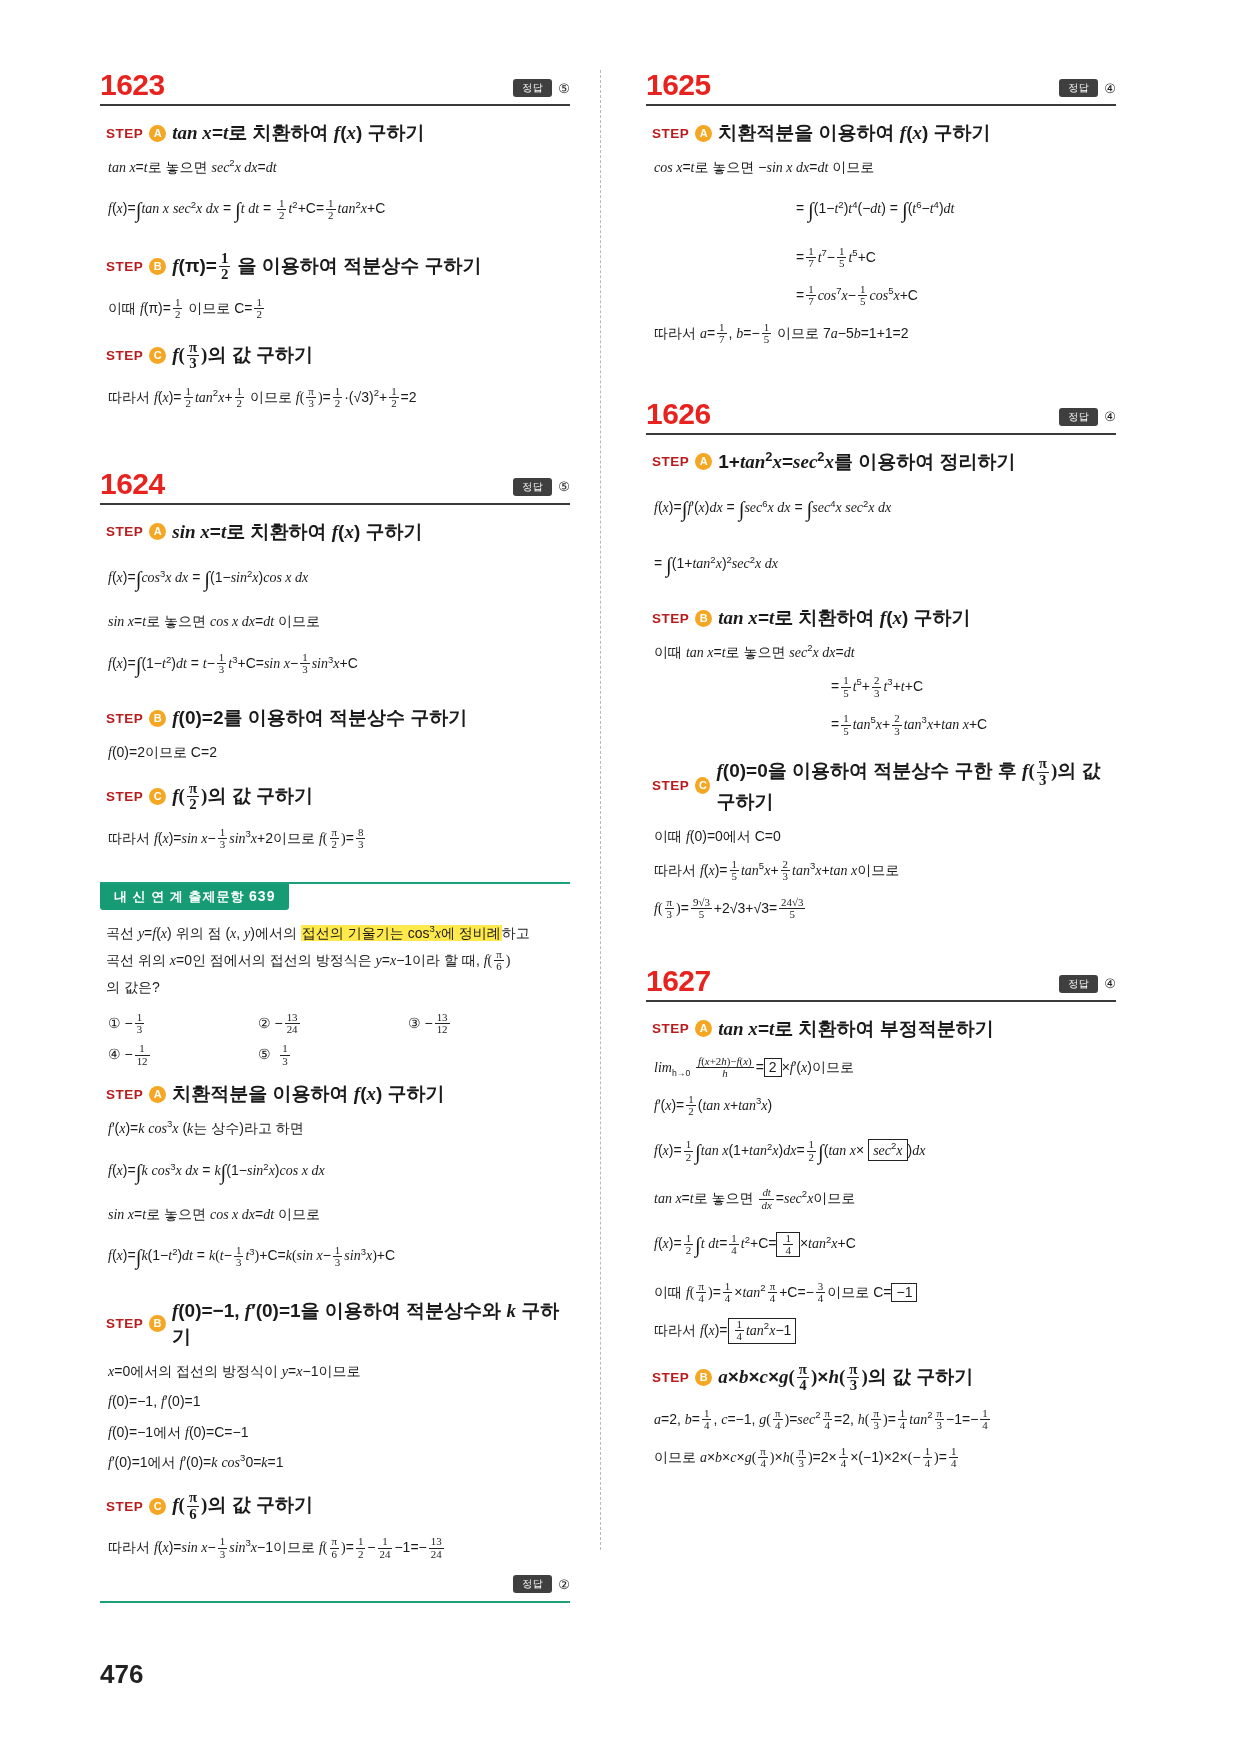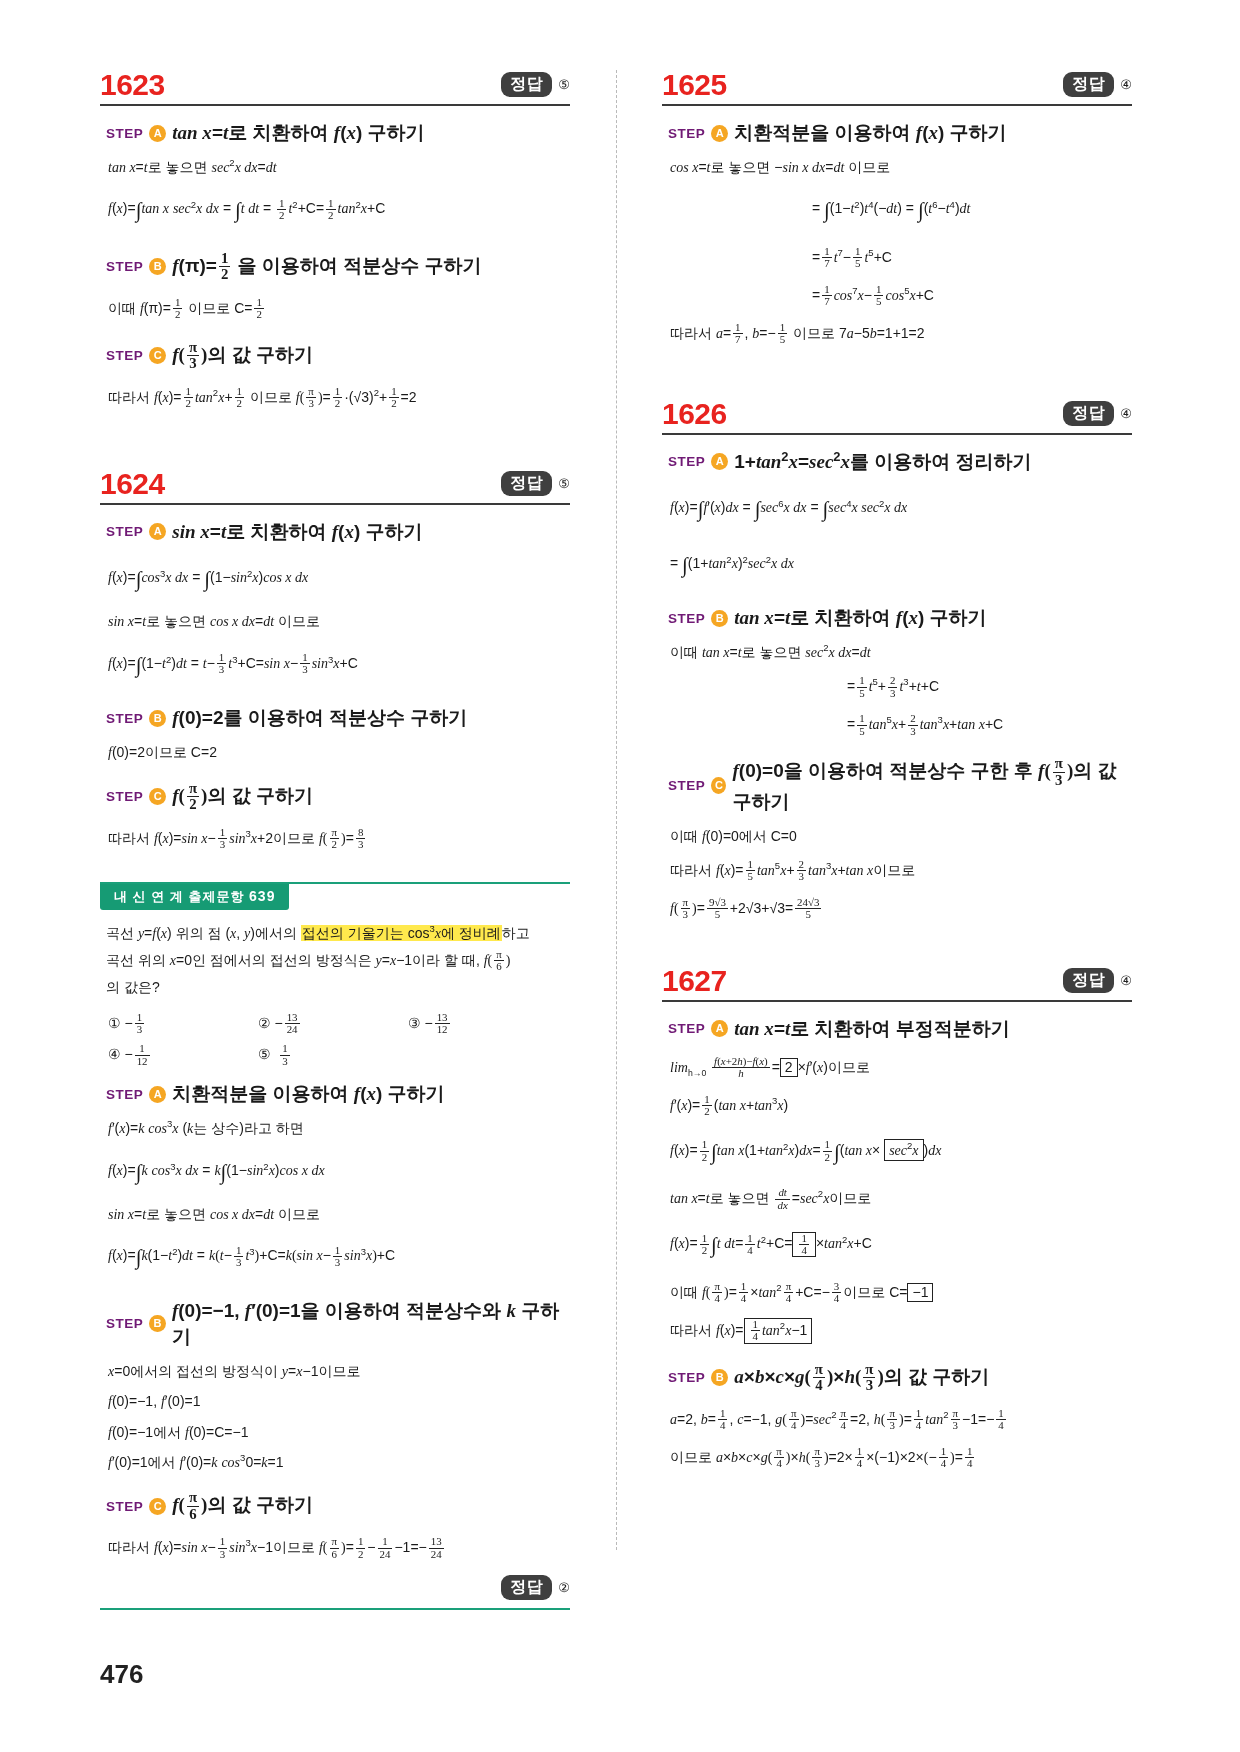--- a/index.html
+++ b/index.html
@@ -11,21 +11,21 @@
     position:relative;
     overflow:hidden;
   }
   .page{
     position:absolute;inset:0;
     padding:70px 90px 0 100px;
     box-sizing:border-box;
   }
   .columns{
     display:flex;
-    gap:16px;
+    gap:0;
     height:1480px;
   }
   .col{
     width:470px;
     position:relative;
   }
   .col.left{padding-right:30px;}
   .col.right{padding-left:45px;border-left:1px dashed #b9b9b9;}
 
   
@@ -35,31 +35,31 @@
     border-bottom:2px solid #3a3a3a;
     padding-bottom:4px;
     margin-bottom:14px;
   }
   .prob-num{
     font-size:30px;font-weight:bold;color:#e8231f;letter-spacing:-0.5px;
     line-height:1;
   }
   .ans-wrap{display:flex;align-items:center;gap:6px;padding-bottom:3px;}
   .ans-badge{
-    background:#3f3f3f;color:#fff;font-size:16px;font-weight:bold;
-    padding:2px 9px;border-radius:9px;letter-spacing:0.5px;
+    background:#3f3f3f;color:#fff;font-size:10px;font-weight:normal;
+    padding:2px 9px;border-radius:3px;letter-spacing:0.5px;
   }
   .ans-val{font-size:13px;color:#222;}
 
   
   .step{
     display:flex;align-items:center;gap:6px;
     margin:14px 0 8px 6px;
   }
-  .step-label{color:#701a75;font-weight:bold;font-size:13.5px;letter-spacing:0.5px;}
+  .step-label{color:#b91c1c;font-weight:bold;font-size:13.5px;letter-spacing:0.5px;}
   .step-circ{
     display:inline-block;width:17px;height:17px;border-radius:50%;
     background:#f5a623;color:#fff;font-size:11px;font-weight:bold;
     text-align:center;line-height:17px;
   }
   .step-text{font-size:19px;font-weight:bold;color:#1a1a1a;}
 
   .line{font-size:14px;line-height:1.95;margin:3px 0 3px 8px;white-space:nowrap;}
   .line.indent{margin-left:150px;}
   .line.indent2{margin-left:185px;}

